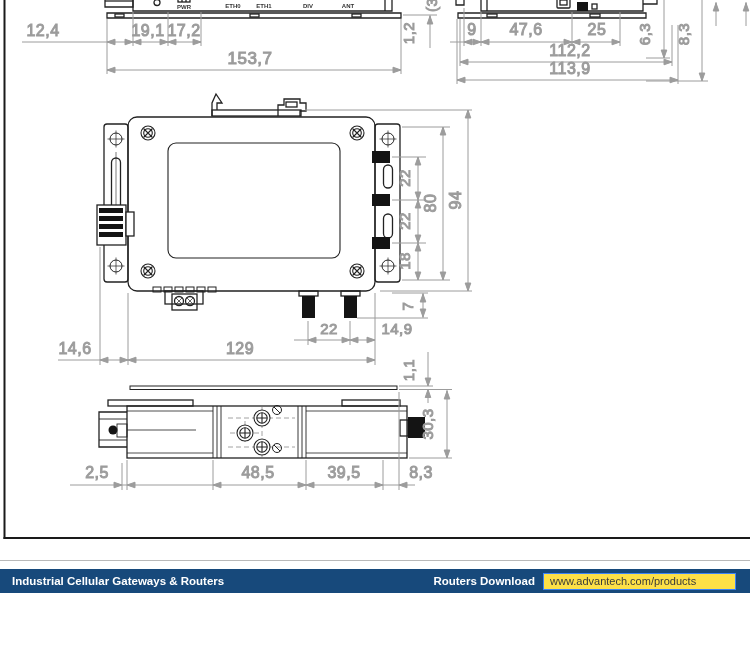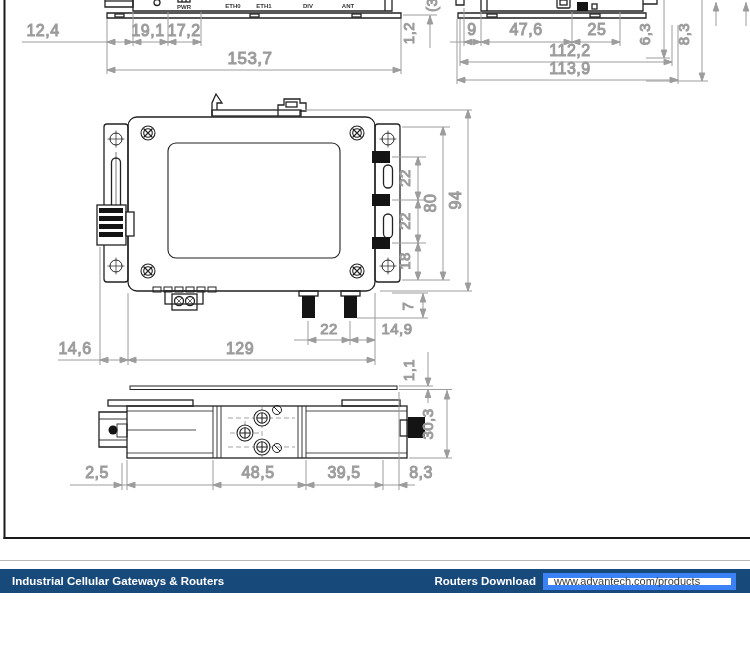--- a/index.html
+++ b/index.html
@@ -11,21 +11,21 @@
   .outl{stroke:#222;stroke-width:1.3;fill:none;}
   .outthin{stroke:#222;stroke-width:1;fill:none;}
   .dim{stroke:#9c9c9c;stroke-width:1;fill:none;}
   .dash{stroke:#8a8a8a;stroke-width:.8;fill:none;stroke-dasharray:5 3;}
   .blk{fill:#141414;stroke:none;}
   .footer-rule{position:absolute;top:560px;left:0;width:750px;height:1px;background:#b9b9b9;}
   .footer-bar{position:absolute;top:569px;left:0;width:750px;height:24px;box-sizing:border-box;
       display:flex;align-items:center;padding:0 14px 0 12px;color:#fff;
       font-weight:bold;font-size:11.5px;}
   .footer-bar .spacer{flex:1;}
-  .url-box{width:193px;height:17px;background:#ffffff;border:5px solid #3b82f6;margin-left:7px;
+  .url-box{width:193px;height:17px;background:#fde047;border:1px solid #3b82f6;
       display:flex;align-items:center;padding:0 6px;box-sizing:border-box;
       font-weight:normal;font-size:11px;}
 </style>
 </head>
 <body>
 
 <div class="page">
 
 <svg width="750" height="560" viewBox="0 0 750 560">
   <defs>
@@ -298,21 +298,21 @@
       <path d="M409,458 H452 M447,390 V458"></path>
       <use href="#aU" x="447" y="391"></use>
           <use href="#aD" x="447" y="458"></use>
       <text font-size="15" text-anchor="middle" transform="translate(433,424) rotate(-90)">30,3</text>
     </g>
   </g>
 </svg>
 
 <div class="footer-rule"></div>
 
-<div class="footer-bar" style="background: rgb(23, 73, 123);">
+<div class="footer-bar" style="background: rgb(23, 73, 123); gap: 8px;">
   <span>Industrial Cellular Gateways &amp; Routers</span>
   <div class="spacer"></div>
   <span>Routers Download</span>
   <div class="url-box">
     <span style="color: rgb(58, 58, 58);">www.advantech.com/products</span>
   </div>
 </div>
 
 </div>
 

